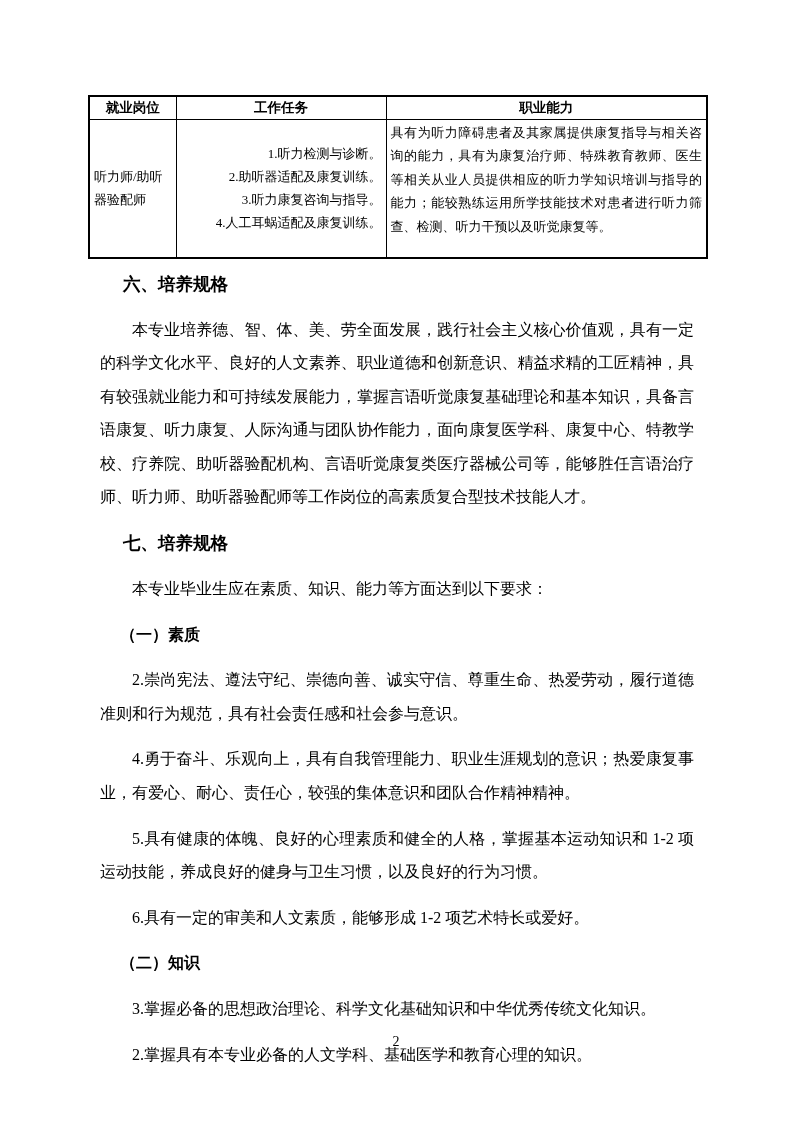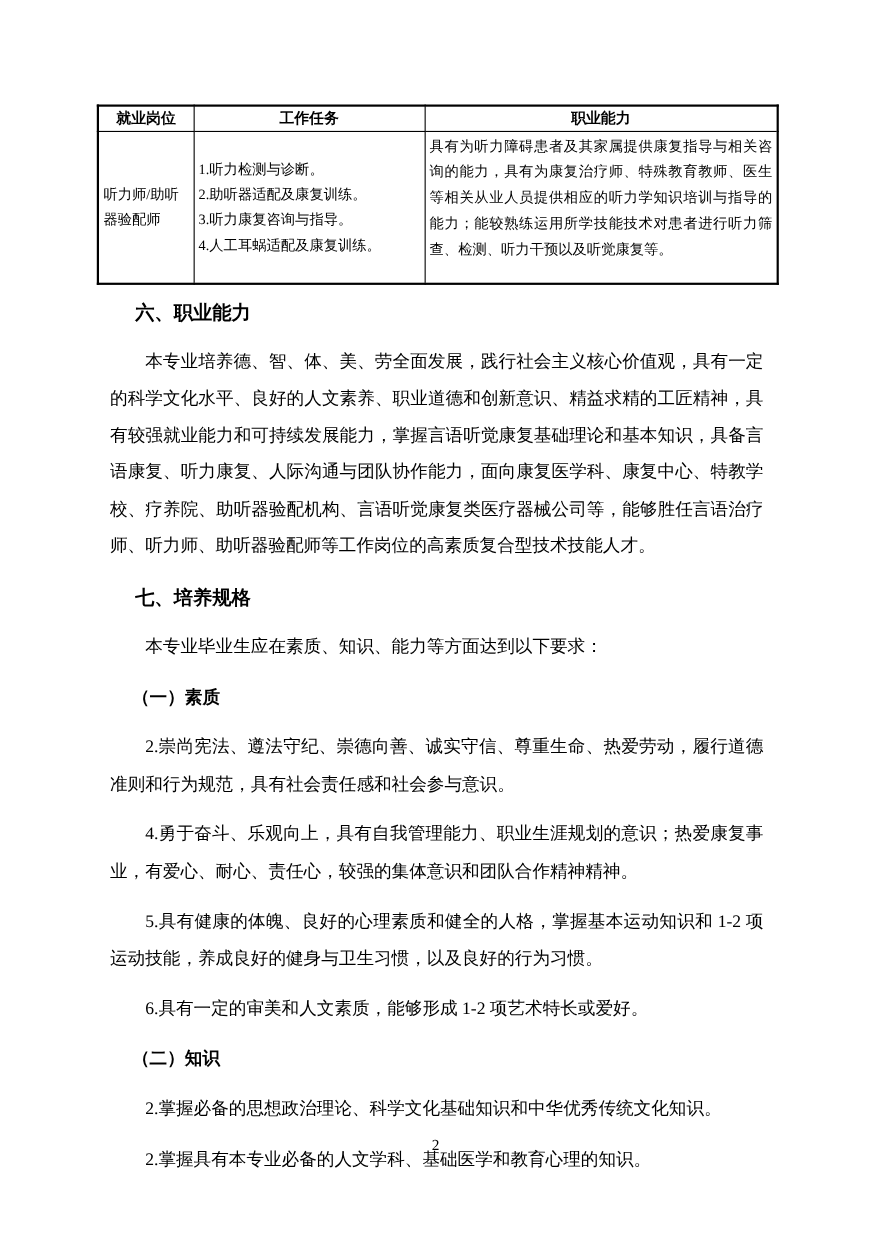--- a/index.html
+++ b/index.html
@@ -52,21 +52,21 @@
     line-height: 23.2px;
     padding-left: 6px;
   }
   td.cell-ability {
     vertical-align: top;
     line-height: 23.4px;
     text-align: justify;
     padding: 3px 6px 2px 7px;
     height: 138px;
   }
-  .task-line { display: block; }
+  .task-line { display: block; text-align: right; }
   
   .sec-heading {
     font-size: 17.5px;
     font-weight: bold;
     line-height: 34px;
     margin: 8px 0 0 0;
     text-indent: 2em;
   }
   .sub-heading {
     font-size: 16px;
@@ -118,32 +118,32 @@
             <span class="task-line">1.听力检测与诊断。</span>
             <span class="task-line">2.助听器适配及康复训练。</span>
             <span class="task-line">3.听力康复咨询与指导。</span>
             <span class="task-line">4.人工耳蜗适配及康复训练。</span>
           </td>
           <td class="cell-ability">具有为听力障碍患者及其家属提供康复指导与相关咨询的能力，具有为康复治疗师、特殊教育教师、医生等相关从业人员提供相应的听力学知识培训与指导的能力；能较熟练运用所学技能技术对患者进行听力筛查、检测、听力干预以及听觉康复等。</td>
         </tr>
       </tbody>
     </table>
 
-    <h2 class="sec-heading">六、职业能力</h2>
+    <h2 class="sec-heading">六、培养规格</h2>
     <p class="body-par">本专业培养德、智、体、美、劳全面发展，践行社会主义核心价值观，具有一定的科学文化水平、良好的人文素养、职业道德和创新意识、精益求精的工匠精神，具有较强就业能力和可持续发展能力，掌握言语听觉康复基础理论和基本知识，具备言语康复、听力康复、人际沟通与团队协作能力，面向康复医学科、康复中心、特教学校、疗养院、助听器验配机构、言语听觉康复类医疗器械公司等，能够胜任言语治疗师、听力师、助听器验配师等工作岗位的高素质复合型技术技能人才。</p>
 
     <h2 class="sec-heading">七、培养规格</h2>
     <p class="body-par">本专业毕业生应在素质、知识、能力等方面达到以下要求：</p>
 
     <h3 class="sub-heading">（一）素质</h3>
     <p class="body-par">2.崇尚宪法、遵法守纪、崇德向善、诚实守信、尊重生命、热爱劳动，履行道德准则和行为规范，具有社会责任感和社会参与意识。</p>
     <p class="body-par">4.勇于奋斗、乐观向上，具有自我管理能力、职业生涯规划的意识；热爱康复事业，有爱心、耐心、责任心，较强的集体意识和团队合作精神精神。</p>
     <p class="body-par">5.具有健康的体魄、良好的心理素质和健全的人格，掌握基本运动知识和 1-2 项运动技能，养成良好的健身与卫生习惯，以及良好的行为习惯。</p>
     <p class="body-par">6.具有一定的审美和人文素质，能够形成 1-2 项艺术特长或爱好。</p>
 
     <h3 class="sub-heading">（二）知识</h3>
-    <p class="body-par">2.掌握必备的思想政治理论、科学文化基础知识和中华优秀传统文化知识。</p>
+    <p class="body-par">3.掌握必备的思想政治理论、科学文化基础知识和中华优秀传统文化知识。</p>
     <p class="body-par">2.掌握具有本专业必备的人文学科、基础医学和教育心理的知识。</p>
 
   </div>
 
   <div class="page-num">2</div>
 </div>
 
 </body></html>

